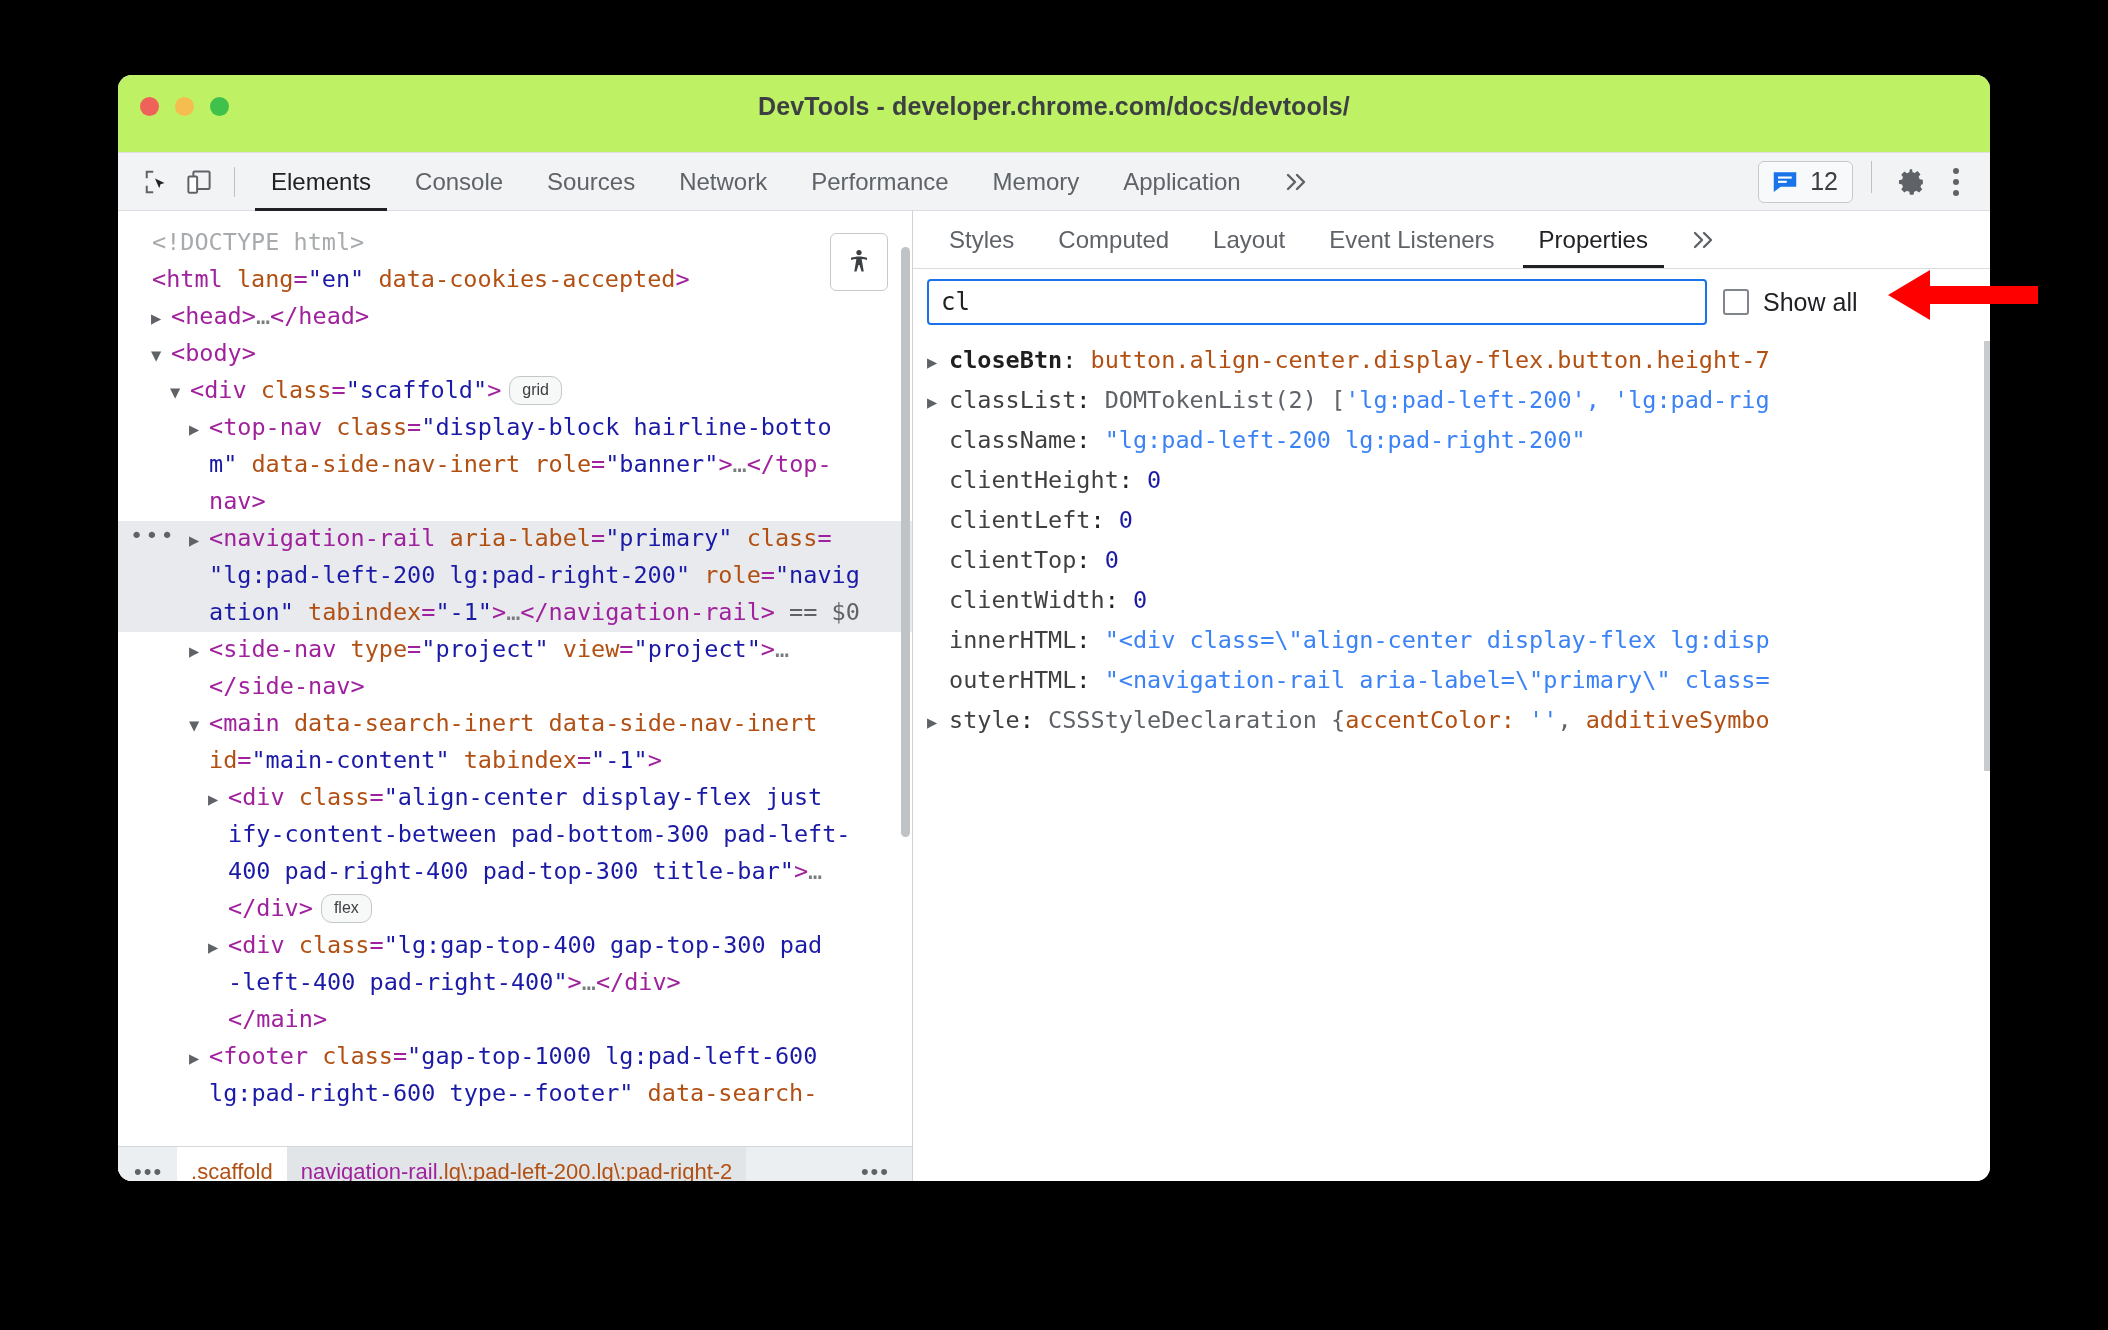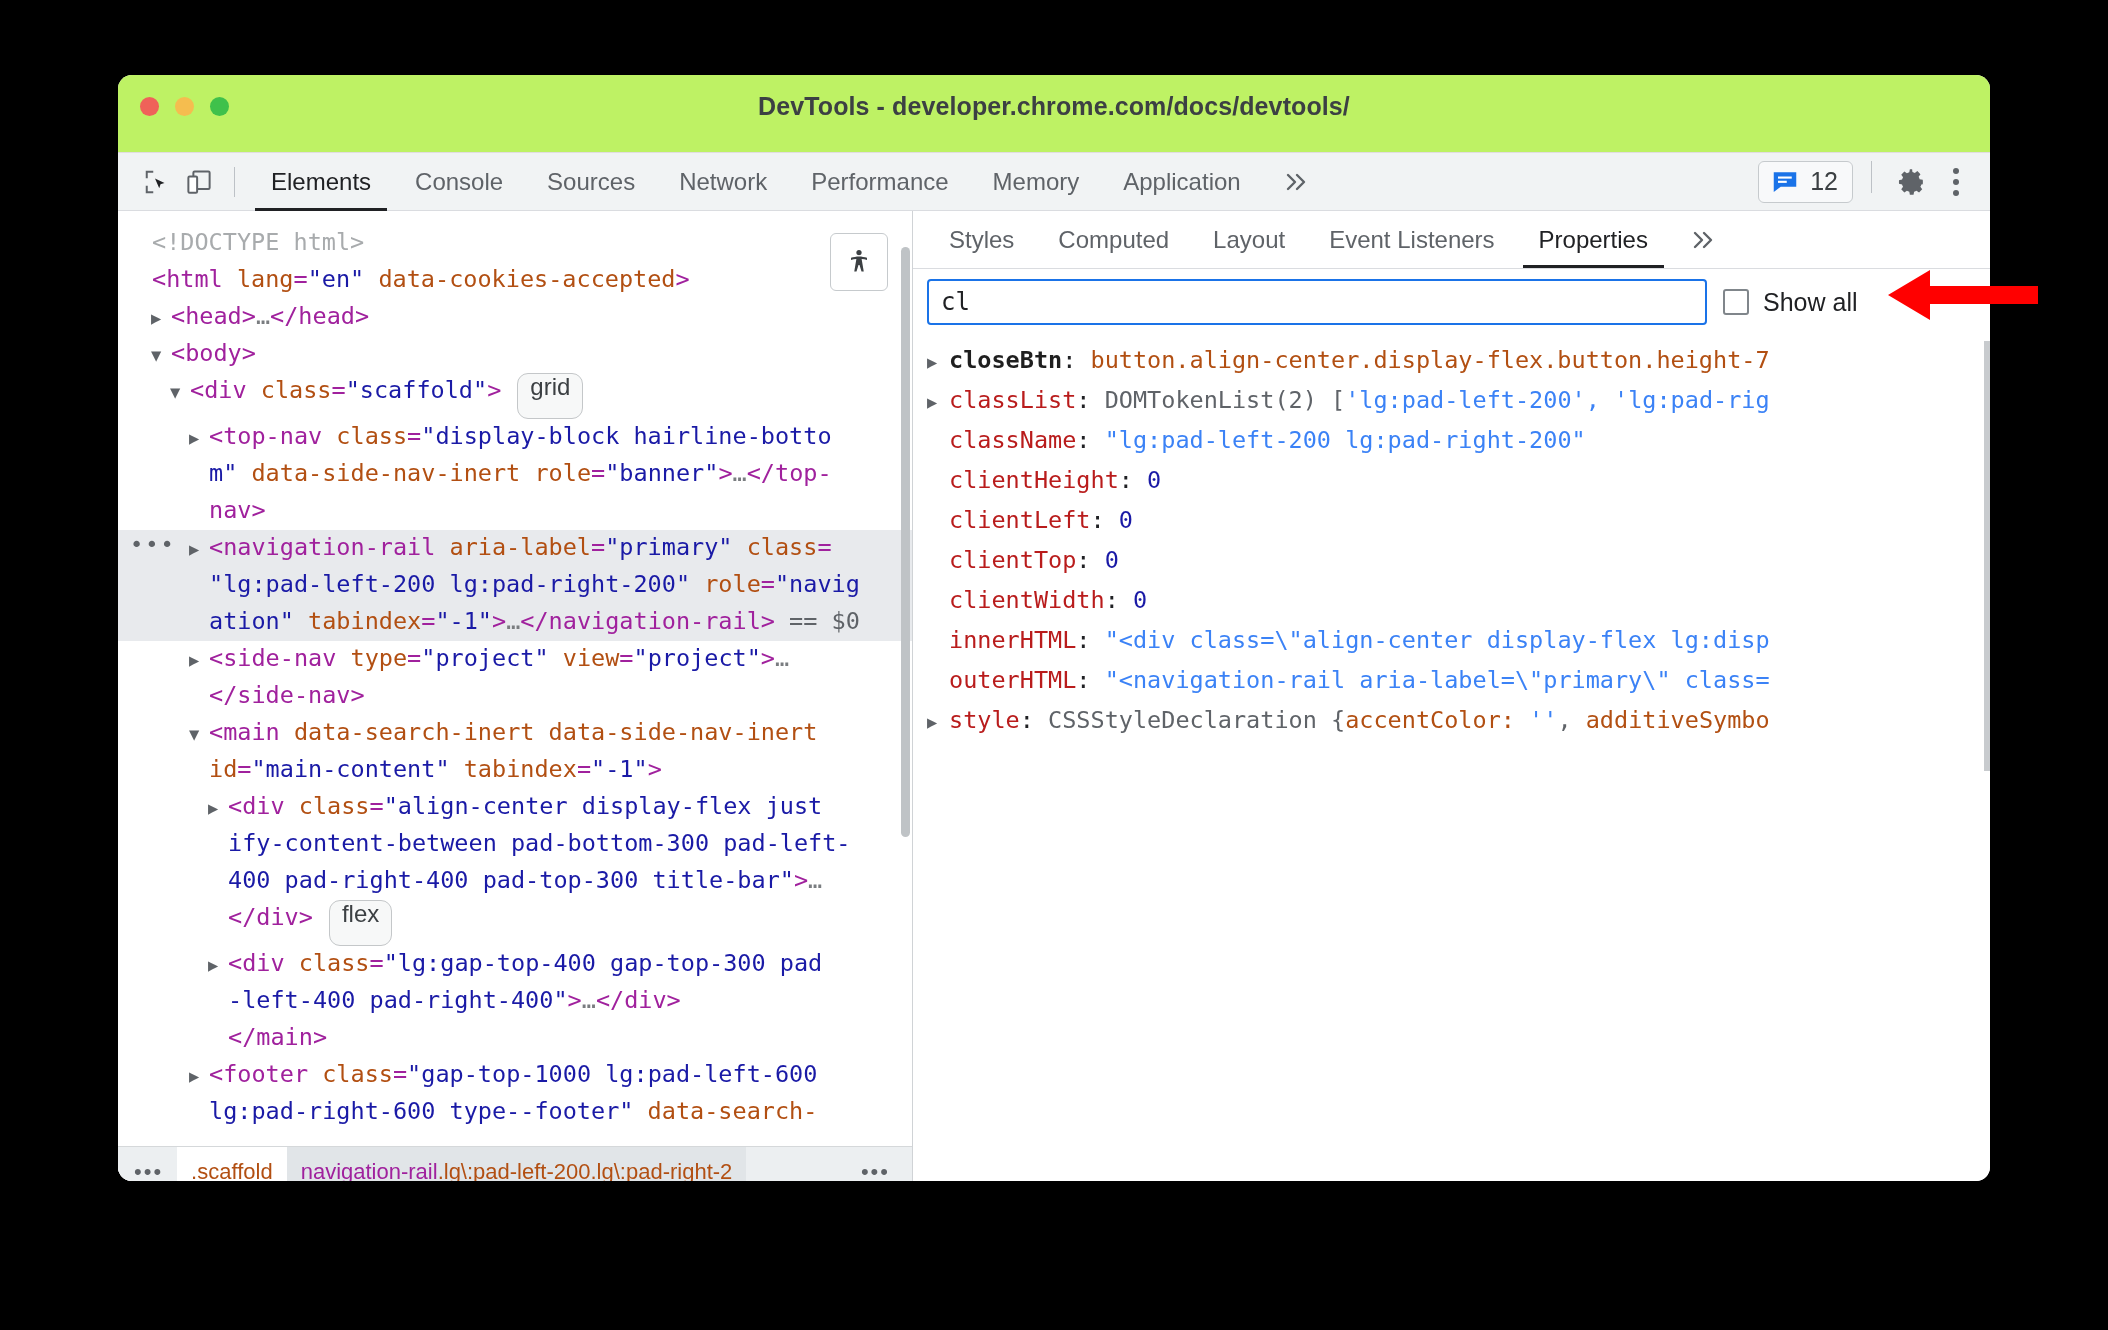--- a/index.html
+++ b/index.html
@@ -167,29 +167,29 @@
   .arrow-c, .arrow-o {
     display: inline-block;
     width: 20px;
     color: #5f6368;
     font-size: 17px;
     text-align: left;
   }
   .badge {
     display: inline-block;
     font-family: "Liberation Sans", sans-serif;
-    font-size: 24px;
+    font-size: 16px;
     line-height: 18px;
     border: 1px solid #c4c7c9;
     border-radius: 11px;
-    padding: 4px 12px 22px;
+    padding: 4px 12px 5px;
     color: #3c4043;
     background: #f7f8f8;
     vertical-align: 3px;
-    margin-left: 16px;
+    margin-left: 8px;
   }
 
   #a11y-btn {
     position: absolute;
     right: 24px; top: 22px;
     width: 58px; height: 58px;
     border: 1px solid #c6cacd;
     border-radius: 6px;
     background: #ffffff;
     display: flex; align-items: center; justify-content: center;
@@ -306,21 +306,21 @@
     line-height: 38px;
     white-space: pre;
     padding-left: 14px;
     color: #202124;
   }
   .p-arrow {
     display: inline-block; width: 22px;
     color: #5f6368; font-size: 17px;
   }
   .p-arrow.empty { color: transparent; }
-  .pname      { color: #b91c1c; }
+  .pname      { color: #404040; }
   .pname.own  { color: #1f1f1f; font-weight: bold; }
   .pval-node  { color: #b24f12; }
   .pval-str   { color: #3b82f6; }
   .pval-num   { color: #1a1aa6; }
   .pval-neutral { color: #5f6368; }
   .pval-fn    { color: #1a1aa6; font-style: italic; }
   #prop-vscroll {
     position: absolute;
     right: 0; top: 130px;
     width: 6px; height: 430px;

